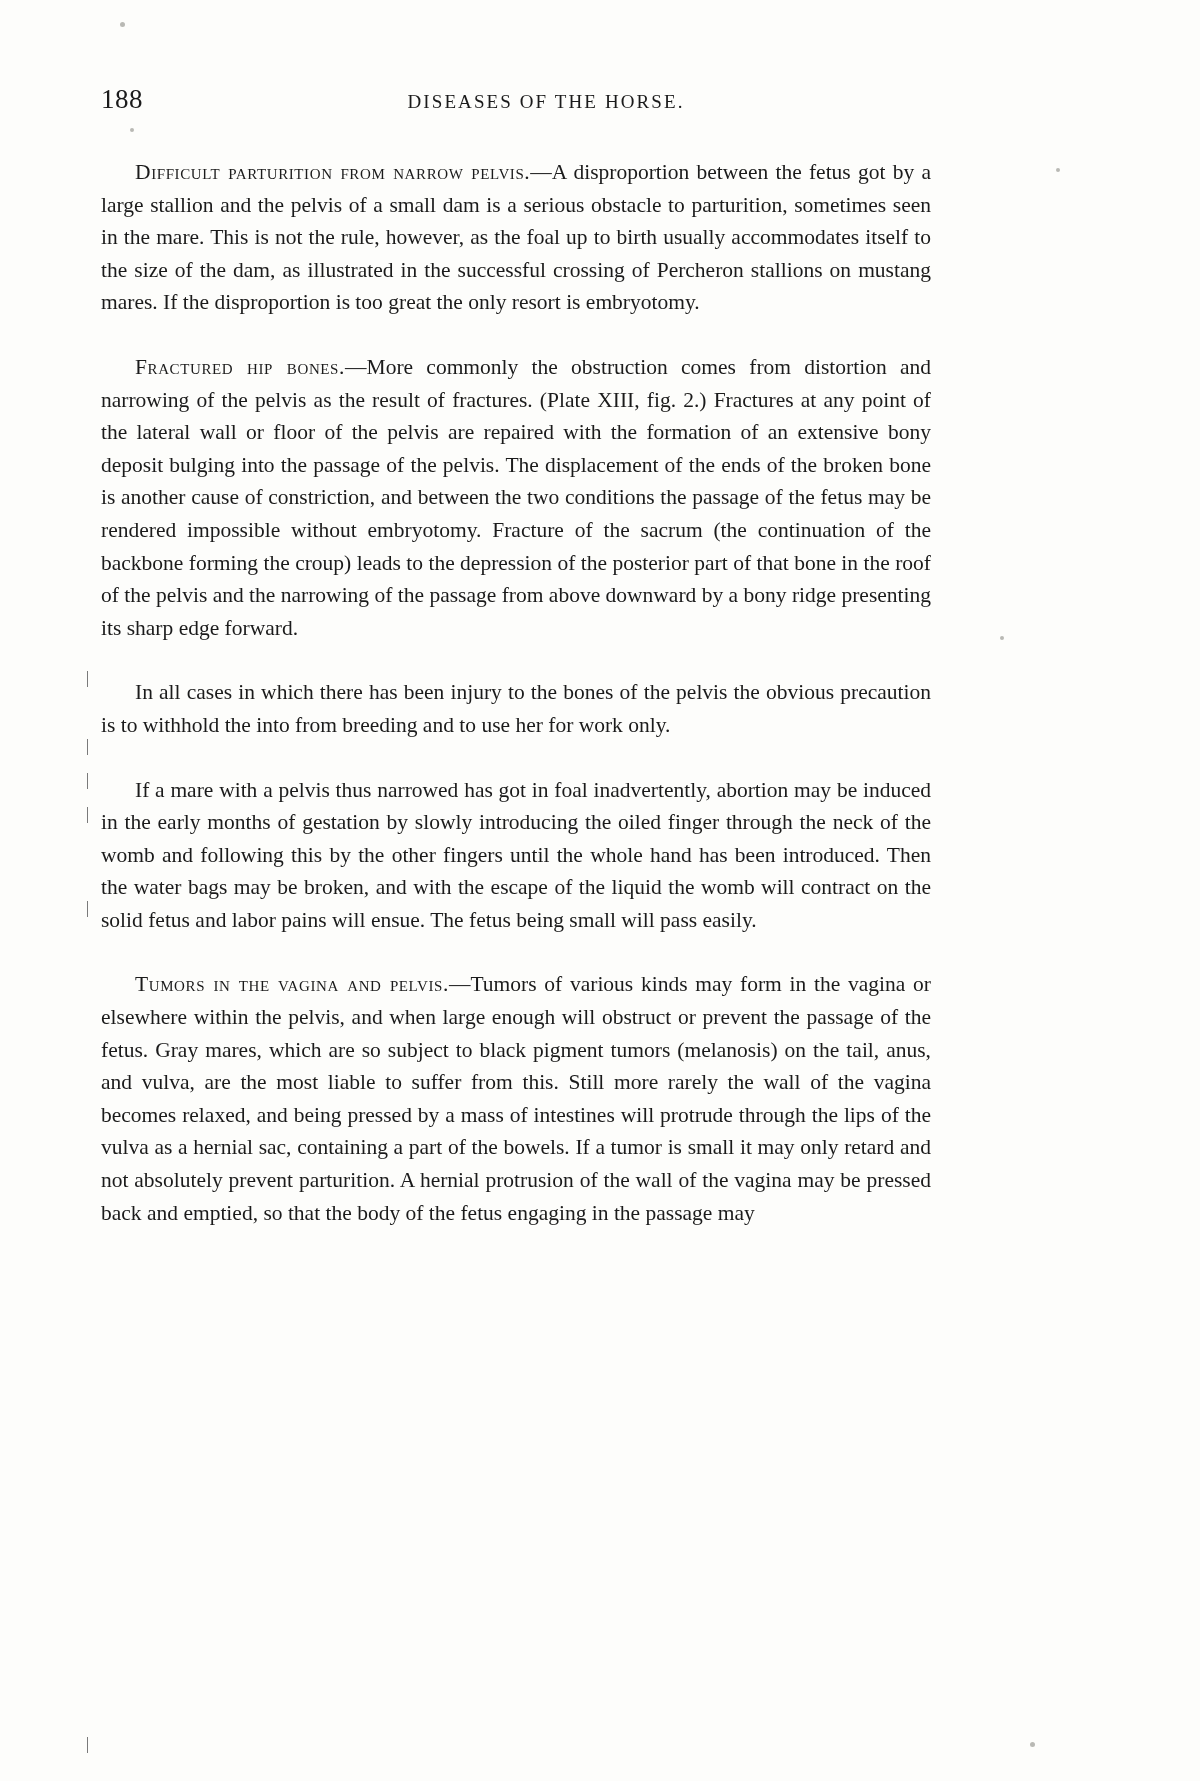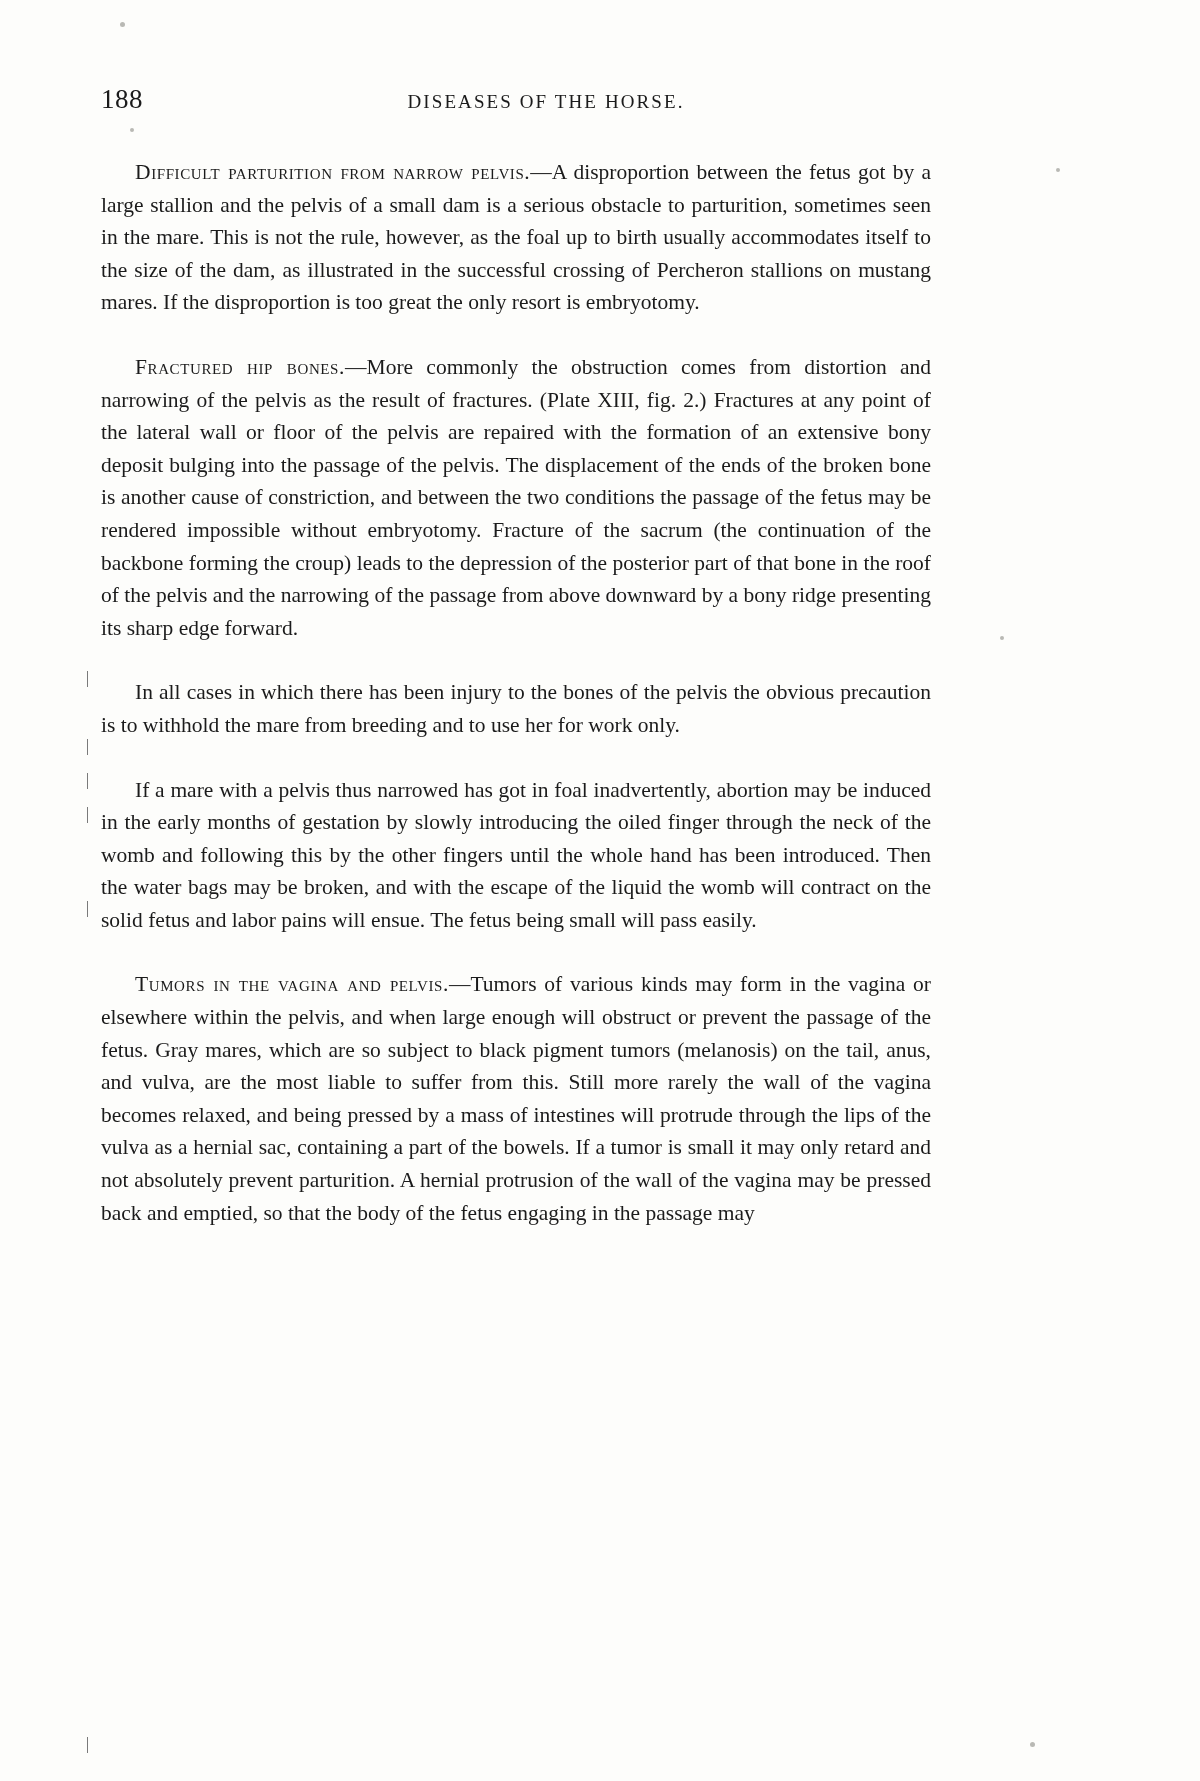--- a/index.html
+++ b/index.html
@@ -102,21 +102,21 @@
 
     <p class="indent">
       <span class="smallcaps">Difficult parturition from narrow pelvis.</span><span>—A disproportion between the fetus got by a large stallion and the pelvis of a small dam is a serious obstacle to parturition, sometimes seen in the mare. This is not the rule, however, as the foal up to birth usually accommodates itself to the size of the dam, as illustrated in the successful crossing of Percheron stallions on mustang mares. If the disproportion is too great the only resort is embryotomy.</span>
     </p>
 
     <p class="indent">
       <span class="smallcaps">Fractured hip bones.</span><span>—More commonly the obstruction comes from distortion and narrowing of the pelvis as the result of fractures. (Plate XIII, fig. 2.) Fractures at any point of the lateral wall or floor of the pelvis are repaired with the formation of an extensive bony deposit bulging into the passage of the pelvis. The displacement of the ends of the broken bone is another cause of constriction, and between the two conditions the passage of the fetus may be rendered impossible without embryotomy. Fracture of the sacrum (the continuation of the backbone forming the croup) leads to the depression of the posterior part of that bone in the roof of the pelvis and the narrowing of the passage from above downward by a bony ridge presenting its sharp edge forward.</span>
     </p>
 
     <p class="indent">
-      <span>In all cases in which there has been injury to the bones of the pelvis the obvious precaution is to withhold the mare from breeding and to use her for work only.</span>
+      <span>In all cases in which there has been injury to the bones of the pelvis the obvious precaution is to withhold the into from breeding and to use her for work only.</span>
     </p>
 
     <p class="indent">
       <span>If a mare with a pelvis thus narrowed has got in foal inadvertently, abortion may be induced in the early months of gestation by slowly introducing the oiled finger through the neck of the womb and following this by the other fingers until the whole hand has been introduced. Then the water bags may be broken, and with the escape of the liquid the womb will contract on the solid fetus and labor pains will ensue. The fetus being small will pass easily.</span>
     </p>
 
     <p class="indent">
       <span class="smallcaps">Tumors in the vagina and pelvis.</span><span>—Tumors of various kinds may form in the vagina or elsewhere within the pelvis, and when large enough will obstruct or prevent the passage of the fetus. Gray mares, which are so subject to black pigment tumors (melanosis) on the tail, anus, and vulva, are the most liable to suffer from this. Still more rarely the wall of the vagina becomes relaxed, and being pressed by a mass of intestines will protrude through the lips of the vulva as a hernial sac, containing a part of the bowels. If a tumor is small it may only retard and not absolutely prevent parturition. A hernial protrusion of the wall of the vagina may be pressed back and emptied, so that the body of the fetus engaging in the passage may</span>
     </p>
 

